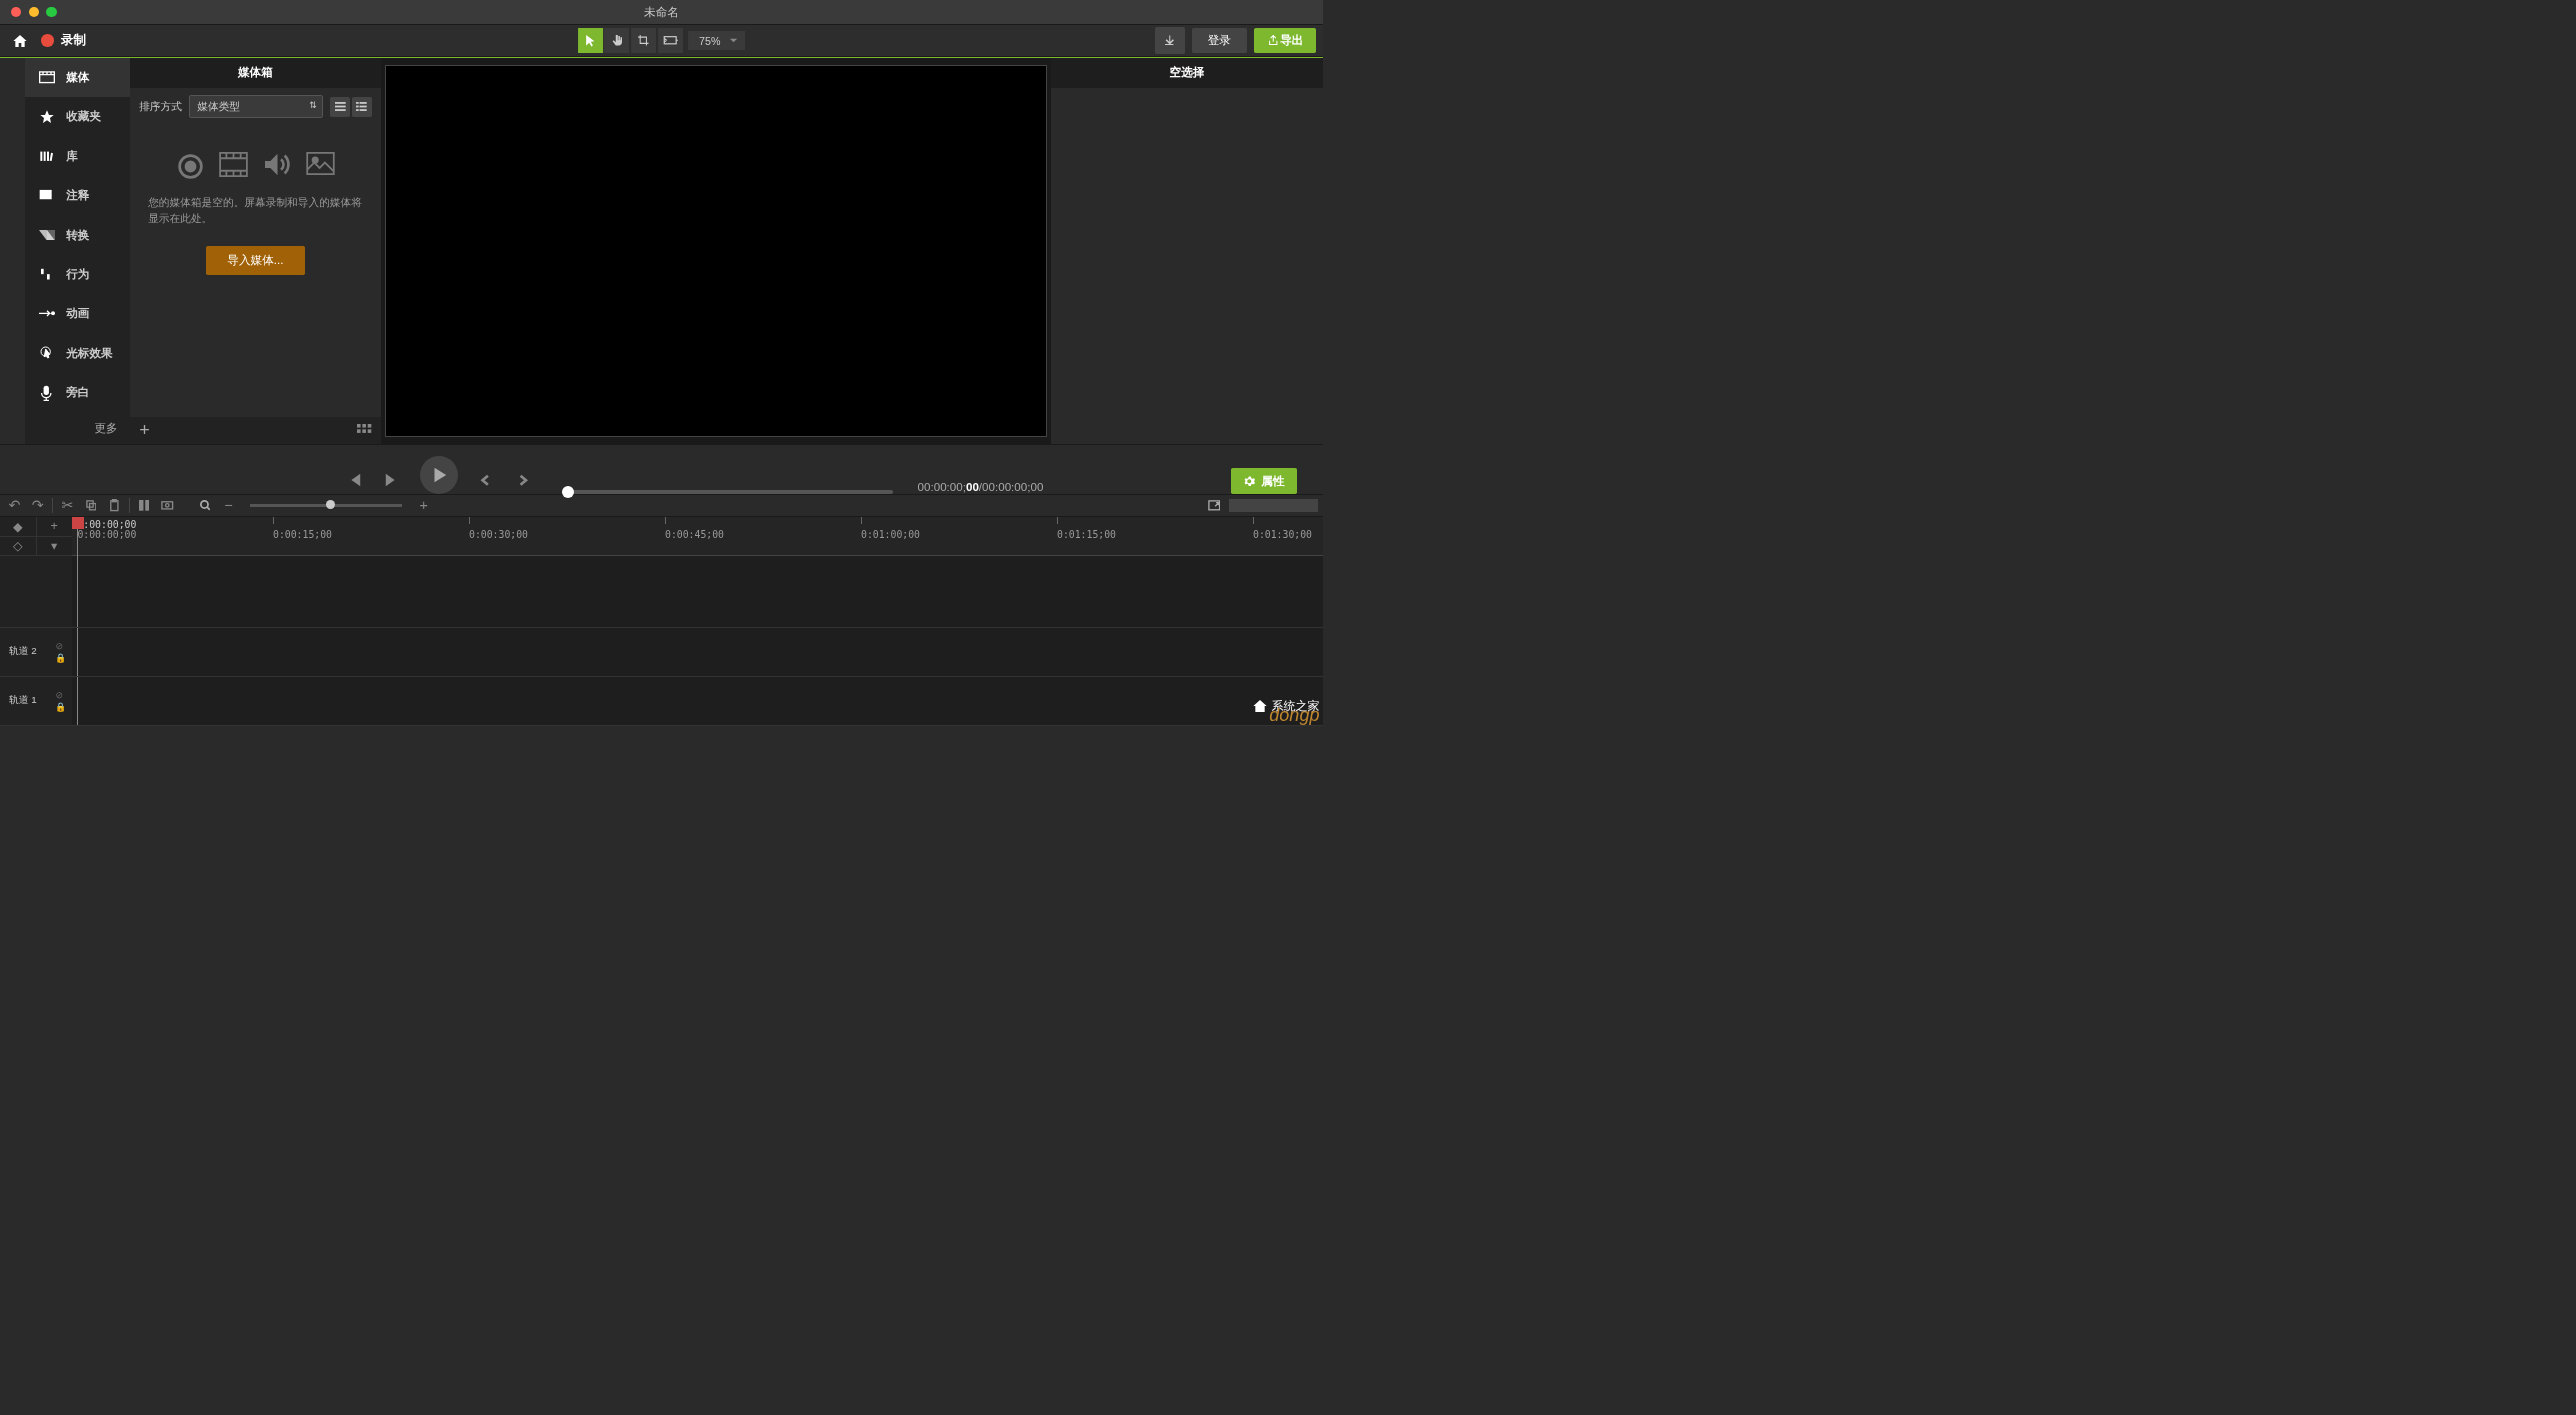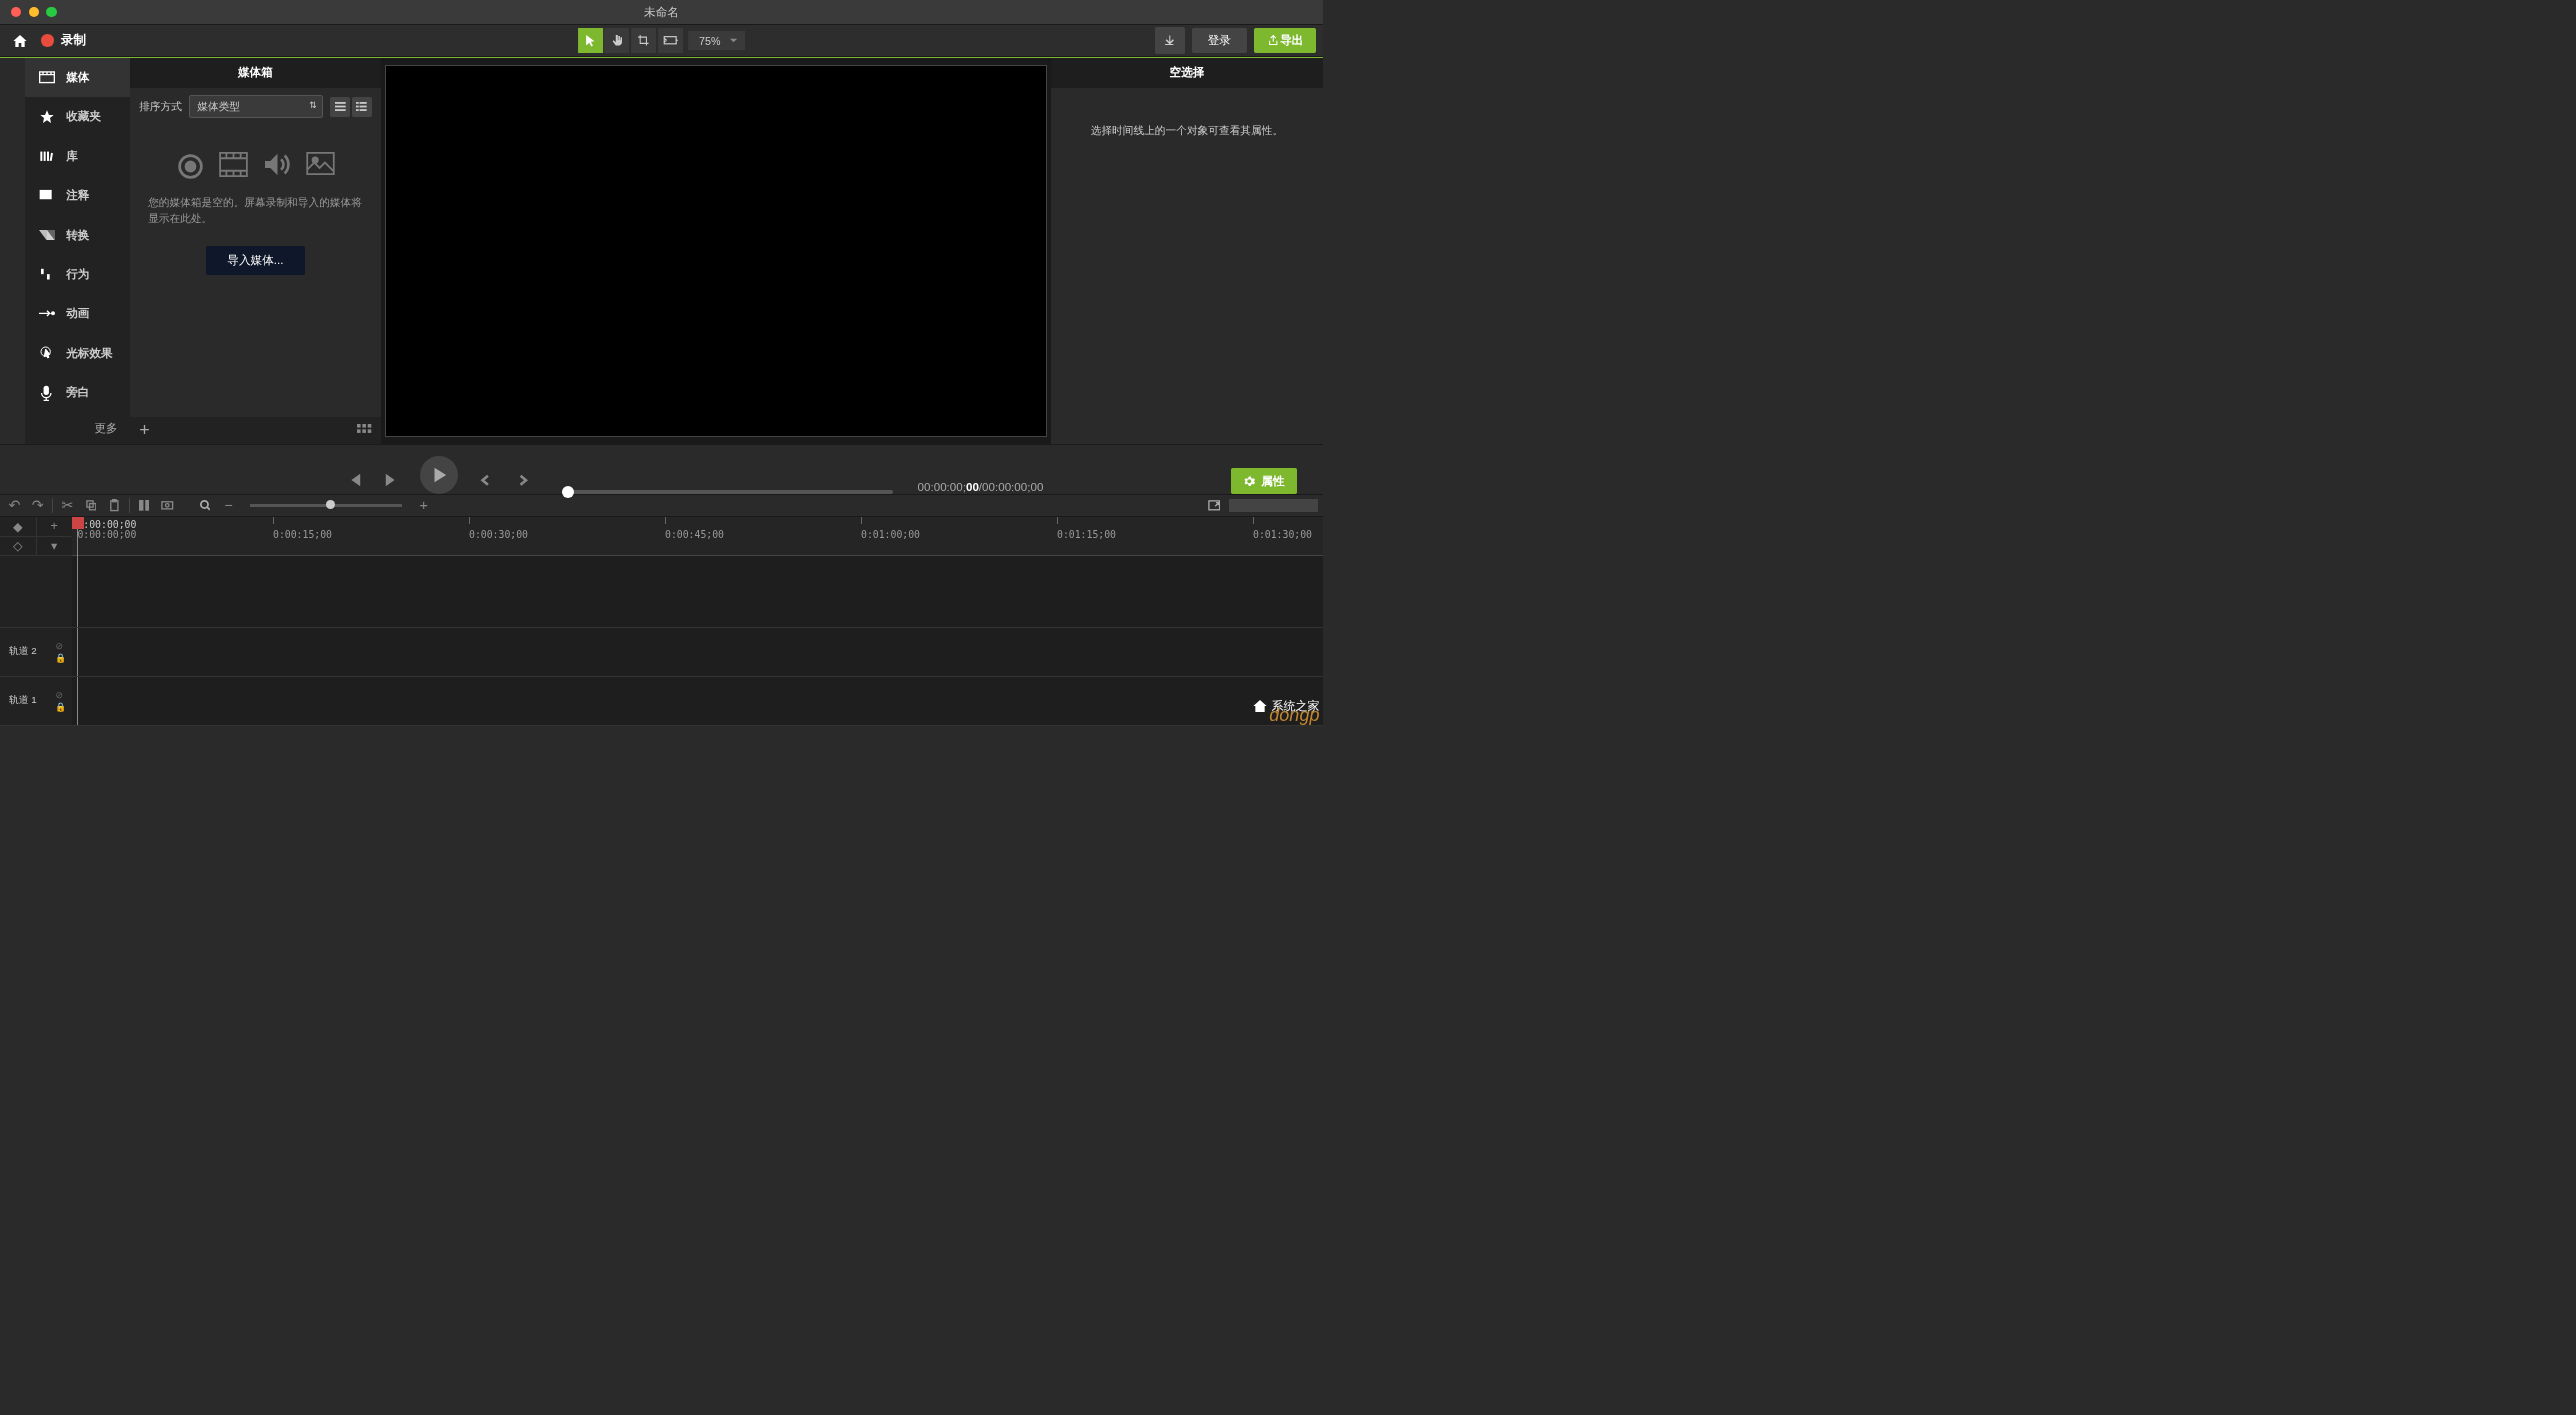--- a/index.html
+++ b/index.html
@@ -48,21 +48,21 @@
 .panel-header { height: 30px; display: flex; align-items: center; justify-content: center; font-size: 11.6px; font-weight: bold; background: #1e1e1e; }
 .sort-row { display: flex; align-items: center; gap: 7.2px; padding: 7.2px 9px; }
 .sort-label { font-size: 10.7px; color: #ccc; }
 .sort-select { flex: 1; background: #3a3a3a; color: #ccc; padding: 3.6px 7.2px; font-size: 10.7px; border: 0.9px solid #555; border-radius: 1.8px; position: relative; }
 .sort-select::after { content: "⇅"; position: absolute; right: 5.4px; font-size: 9px; }
 .view-btns { display: flex; gap: 1.8px; }
 .view-btn { width: 19.7px; height: 19.7px; background: #444; display: flex; align-items: center; justify-content: center; cursor: pointer; border-radius: 1.8px; }
 .empty-state { flex: 1; display: flex; flex-direction: column; align-items: center; justify-content: flex-start; padding-top: 27px; gap: 12.5px; }
 .empty-icons { display: flex; gap: 14.3px; }
 .empty-text { font-size: 10.7px; color: #999; text-align: left; line-height: 1.5; padding: 0 18px; }
-.import-btn { background: #0f172a; color: #fff; padding: 7.2px 21.5px; font-size: 11.6px; border-radius: 1.8px; cursor: pointer; margin-top: 7.2px; }
+.import-btn { background: #a16207; color: #fff; padding: 7.2px 21.5px; font-size: 11.6px; border-radius: 1.8px; cursor: pointer; margin-top: 7.2px; }
 .panel-footer { height: 27px; display: flex; align-items: center; padding: 0 9px; justify-content: space-between; background: #222; }
 .plus-btn { font-size: 18px; color: #aaa; cursor: pointer; }
 .grid-view-icon { cursor: pointer; }
 
 
 .canvas-area { flex: 1; background: #1a1a1a; display: flex; align-items: center; justify-content: center; padding: 3.6px; }
 .canvas { width: 662px; height: 372px; background: #000; border: 0.9px solid #444; }
 
 
 .props-panel { width: 277px; background: #2a2a2a; }
@@ -335,21 +335,20 @@
         </span>
     </div>
   </div>
 
   <div class="canvas-area">
     <div class="canvas"></div>
   </div>
 
   <div class="props-panel">
     <div class="props-header">空选择</div>
-    <div class="props-content">选择时间线上的一个对象可查看其属性。</div>
   </div>
 </div>
 
 <div class="playback-bar">
   <div class="pb-spacer-left"></div>
   <div class="pb-btn">
       <svg width="16" height="16" fill="#888" viewBox="0 0 18 18">
         <path d="M4 2v14M16 2L6 9l10 7z"></path>
       </svg>
     </div>

